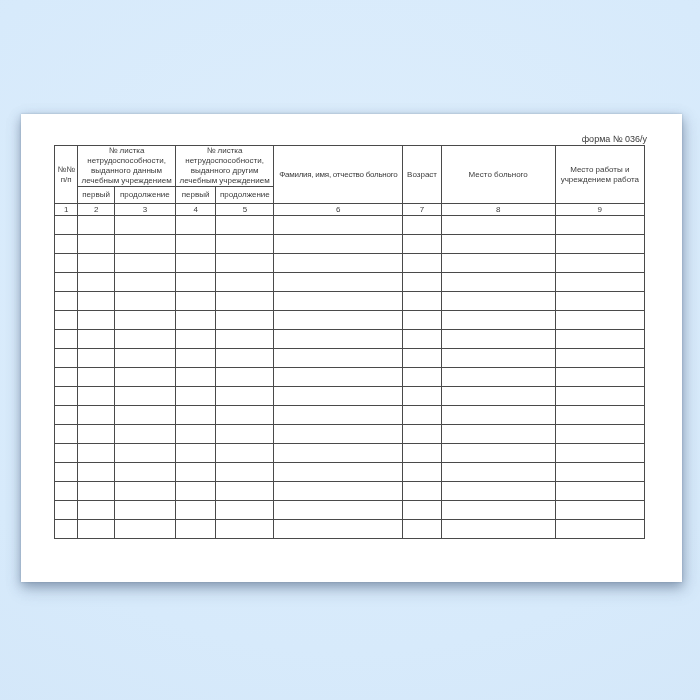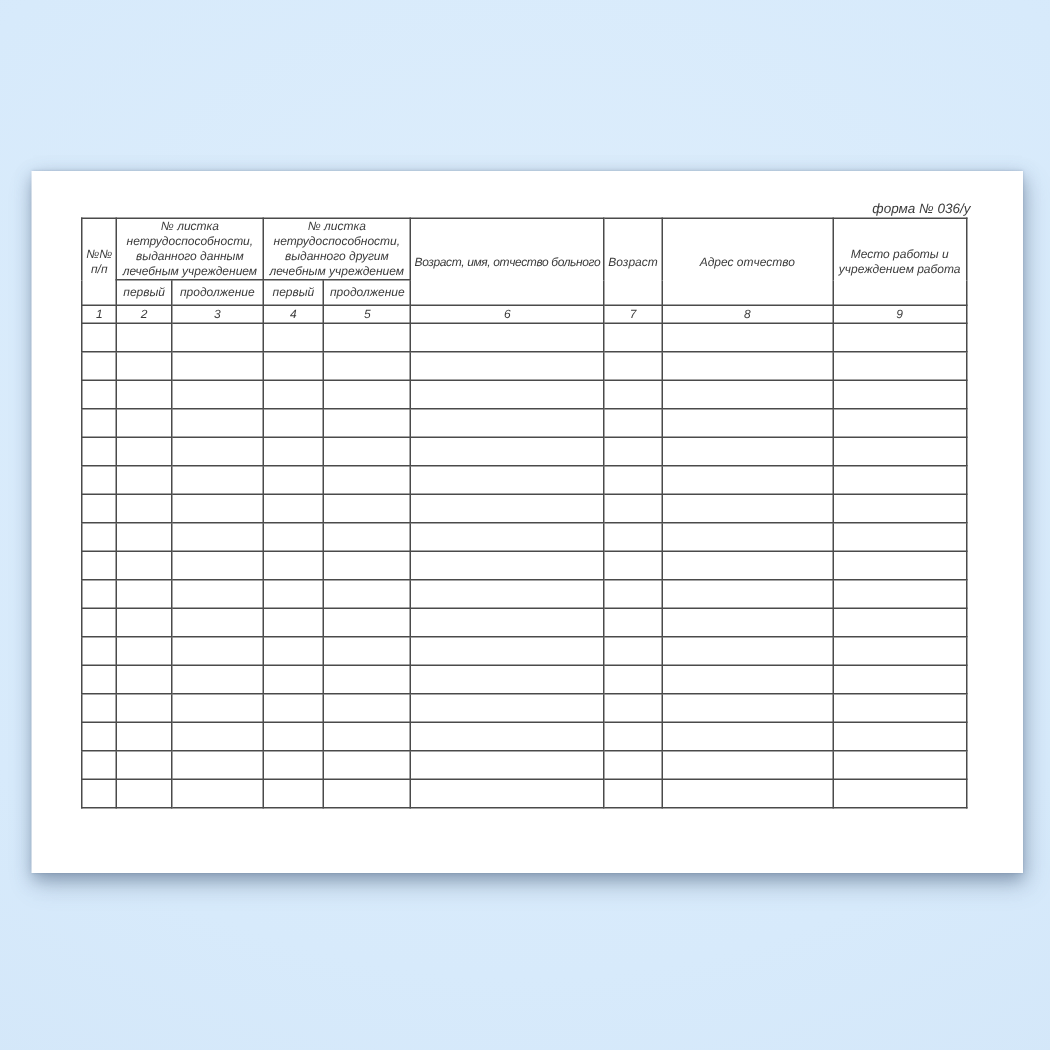--- a/index.html
+++ b/index.html
@@ -6,21 +6,20 @@
   html, body {
     margin: 0; padding: 0;
     width: 700px; height: 700px;
     overflow: hidden;
     font-family: "Liberation Sans", sans-serif;
   }
   .bg {
     position: absolute;
     width: 700px; height: 700px;
     background: radial-gradient(130% 110% at 50% 38%, #deeefc 0%, #d7eafb 50%, #cfe3f6 100%);
-    font-style: italic;
   }
   .paper {
     position: absolute;
     left: 21px; top: 114px;
     width: 661px; height: 468px;
     background: #ffffff;
     box-shadow: 0 4px 10px rgba(88,110,138,0.50),
                 2px 7px 16px rgba(88,110,138,0.30),
                 0 0 2px rgba(88,110,138,0.35);
   }
@@ -84,23 +83,23 @@
           <th rowspan="2">№№
 п/п</th>
           <th colspan="2">№ листка
 нетрудоспособности,
 выданного данным
 лечебным учреждением</th>
           <th colspan="2">№ листка
 нетрудоспособности,
 выданного другим
 лечебным учреждением</th>
-          <th rowspan="2" class="cell-fio">Возраст, имя, отчество больного</th>
+          <th rowspan="2" class="cell-fio">Фамилия, имя, отчество больного</th>
           <th rowspan="2">Возраст</th>
-          <th rowspan="2">Адрес отчество</th>
+          <th rowspan="2">Место больного</th>
           <th rowspan="2">Место работы и
 учреждением работа</th>
         </tr>
         <tr class="row-sub">
           <th>первый</th>
           <th>продолжение</th>
           <th>первый</th>
           <th>продолжение</th>
         </tr>
         <tr class="row-nums" id="numbers-row">

